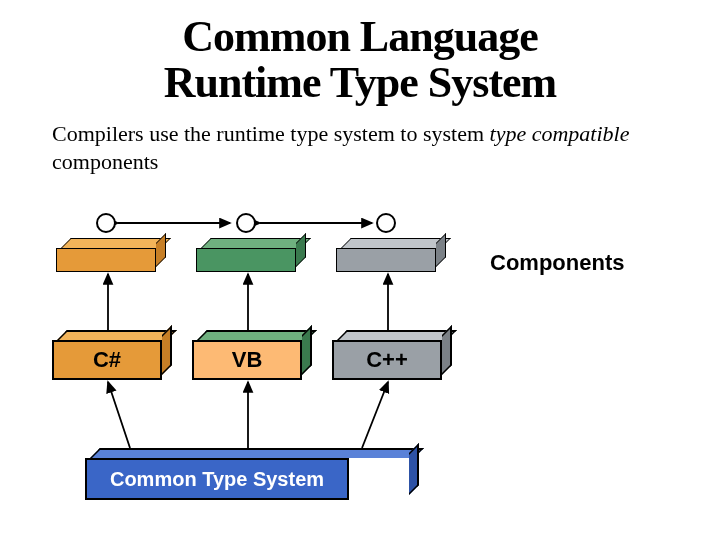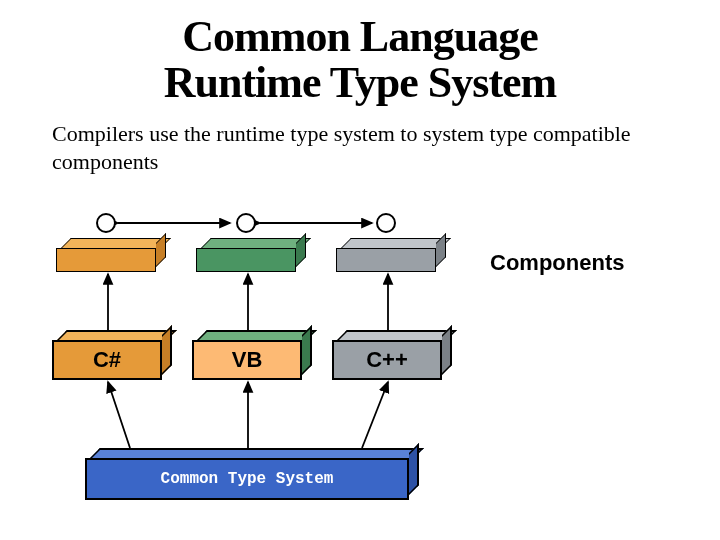--- a/index.html
+++ b/index.html
@@ -23,20 +23,21 @@
     }
     .subtitle {
       font-family: Georgia, "Times New Roman", serif;
       font-size: 22px;
       color: #000;
       line-height: 1.25;
       padding: 14px 0 0 52px;
       max-width: 660px;
     }
     .subtitle .emph {
+      font-style: italic;
     }
     .diagram {
       position: absolute;
       left: 0;
       top: 210px;
       width: 720px;
       height: 320px;
     }
     .box3d {
       position: absolute;
@@ -86,21 +87,21 @@
     .compiler-orange .top   { background: #f2b45a; }
     .compiler-orange .side  { background: #c77f26; }
     .compiler-green .front { background: #fdba74; }
     .compiler-green .top   { background: #6fb07f; }
     .compiler-green .side  { background: #3a7a4e; }
     .compiler-gray .front { background: #9aa0a6; }
     .compiler-gray .top   { background: #c0c5ca; }
     .compiler-gray .side  { background: #7b8187; }
 
     
-    .cts .front { width: 324px; height: 42px; background: #3a66c7; font-size: 16px; color: #fff; font-family: Liberation Mono, monospace; font-weight: 700; display:flex; align-items:center; justify-content:center; }
+    .cts .front { width: 264px; height: 42px; background: #3a66c7; font-size: 20px; color: #fff; font-family: Liberation Sans, sans-serif; font-weight: 700; display:flex; align-items:center; justify-content:center; }
     .cts .top   { width: 324px; left: 5px; top: -10px; background: #5a82d8; border: 2px solid #000; border-bottom: none; }
     .cts .side  { height: 42px; left: 324px; top: -5px; background: #2d52a6; border: 2px solid #000; border-left: none; }
 
     .circle {
       position: absolute;
       width: 20px;
       height: 20px;
       border: 2px solid #000;
       border-radius: 50%;
       background: #fff;

